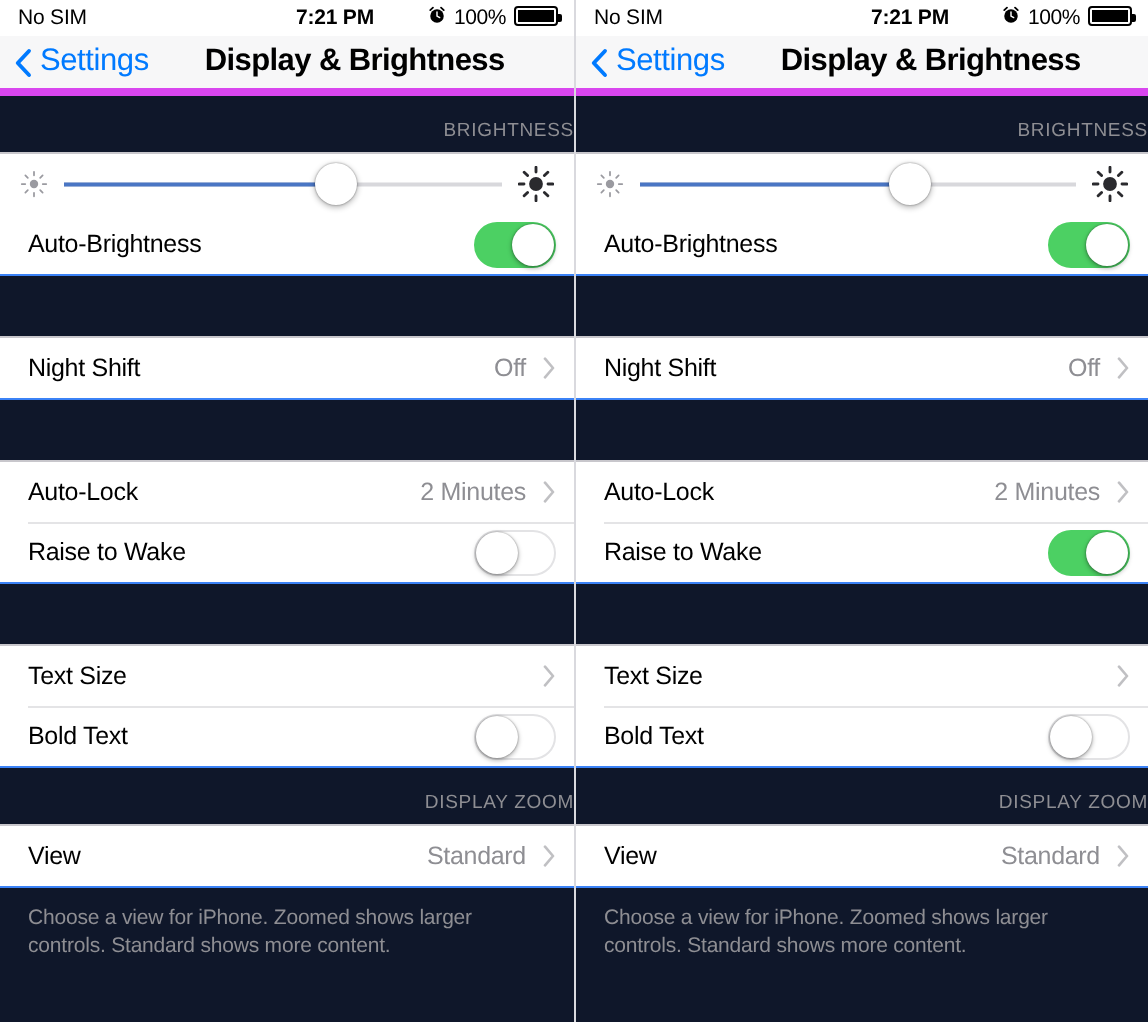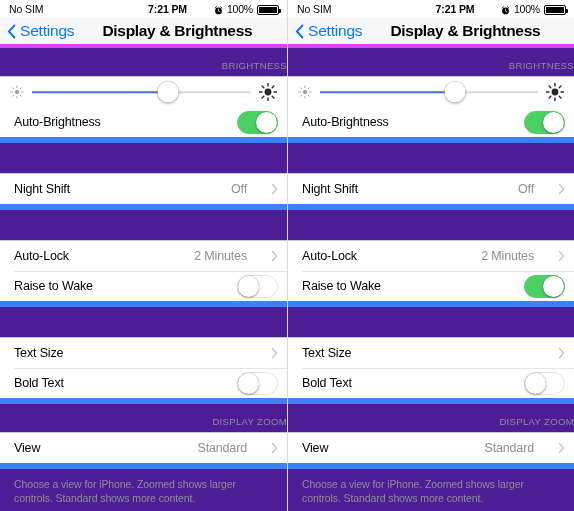--- a/index.html
+++ b/index.html
@@ -6,36 +6,36 @@
   html,body {
     width:574px; height:511px;
     background:#ffffff;
     font-family:"Liberation Sans", sans-serif;
     -webkit-font-smoothing:antialiased;
     overflow:hidden;
   }
   .screens { display:flex; width:574px; height:511px; position:relative; }
   .panel {
     width:287px; height:511px; position:relative;
-    background:#4c1d95; overflow:hidden;
+    background:#0f172a; overflow:hidden;
   }
   .panel.right { border-left:1px solid #d9d9de; }
 
   
   .statusbar {
     height:18px; background:#ffffff; display:flex; align-items:center;
     padding:0 8px 0 9px; font-size:10.5px; color:#000; position:relative;
   }
   .sb-left { flex:0 0 auto; letter-spacing:-0.1px; }
   .sb-center {
     position:absolute; left:0; right:0; text-align:center;
     font-size:10.5px; font-weight:bold; letter-spacing:-0.1px;padding-left:48px;
   }
   .sb-right {
-    margin-left:auto; display:flex; align-items:flex-end; gap:4px;
+    margin-left:auto; display:flex; align-items:flex-start; gap:4px;
     position:relative; z-index:2;
   }
   .alarm-ico { width:9px; height:9px; display:block; }
   .sb-pct { font-size:10.5px; letter-spacing:-0.2px; }
   .batt {
     width:22px; height:10px; border:1px solid #000; border-radius:2px;
     position:relative; display:inline-block;
   }
   .batt::after{
     content:""; position:absolute; right:-3px; top:3px;
@@ -56,33 +56,33 @@
   .nav-title {
     font-size:15.5px; font-weight:bold; color:#000; margin-left:28px;
     letter-spacing:-0.3px;
   }
 
   
   .grp-header {
     font-size:9.5px; color:#8e8e93; letter-spacing:0.35px;
     padding:12px 0 5px 14px; text-transform:uppercase;text-align:right;
   }
-  .card { background:#ffffff; border-top:1px solid #c8c7cc; border-bottom:6px solid #3b82f6; }
+  .card { background:#ffffff; border-top:1px solid #c8c7cc; border-bottom:1px solid #3b82f6; }
 
   .row {
     height:30px; display:flex; align-items:center;
     padding-left:14px; padding-right:9px; position:relative;
     background:#ffffff;
   }
   .row + .row::before{
     content:""; position:absolute; left:14px; right:0; top:0; height:1px;
     background:#e4e4e6;
   }
   .row-label { font-size:12.5px; color:#000; letter-spacing:-0.15px; }
-  .row-right { margin-left:auto; display:flex; align-items:center; gap:24px; }
+  .row-right { margin-left:auto; display:flex; align-items:center; gap:8px; }
   .row-value { font-size:12.5px; color:#8e8e93; letter-spacing:-0.15px; }
   .chev { width:7px; height:12px; flex:0 0 auto; opacity:.55; }
 
   
   .slider-row {
     height:30px; display:flex; align-items:center; background:#fff;
     padding:0 10px; gap:8px;
   }
   .sun-sm { width:14px; height:14px; flex:0 0 auto; }
   .sun-lg { width:18px; height:18px; flex:0 0 auto; }

